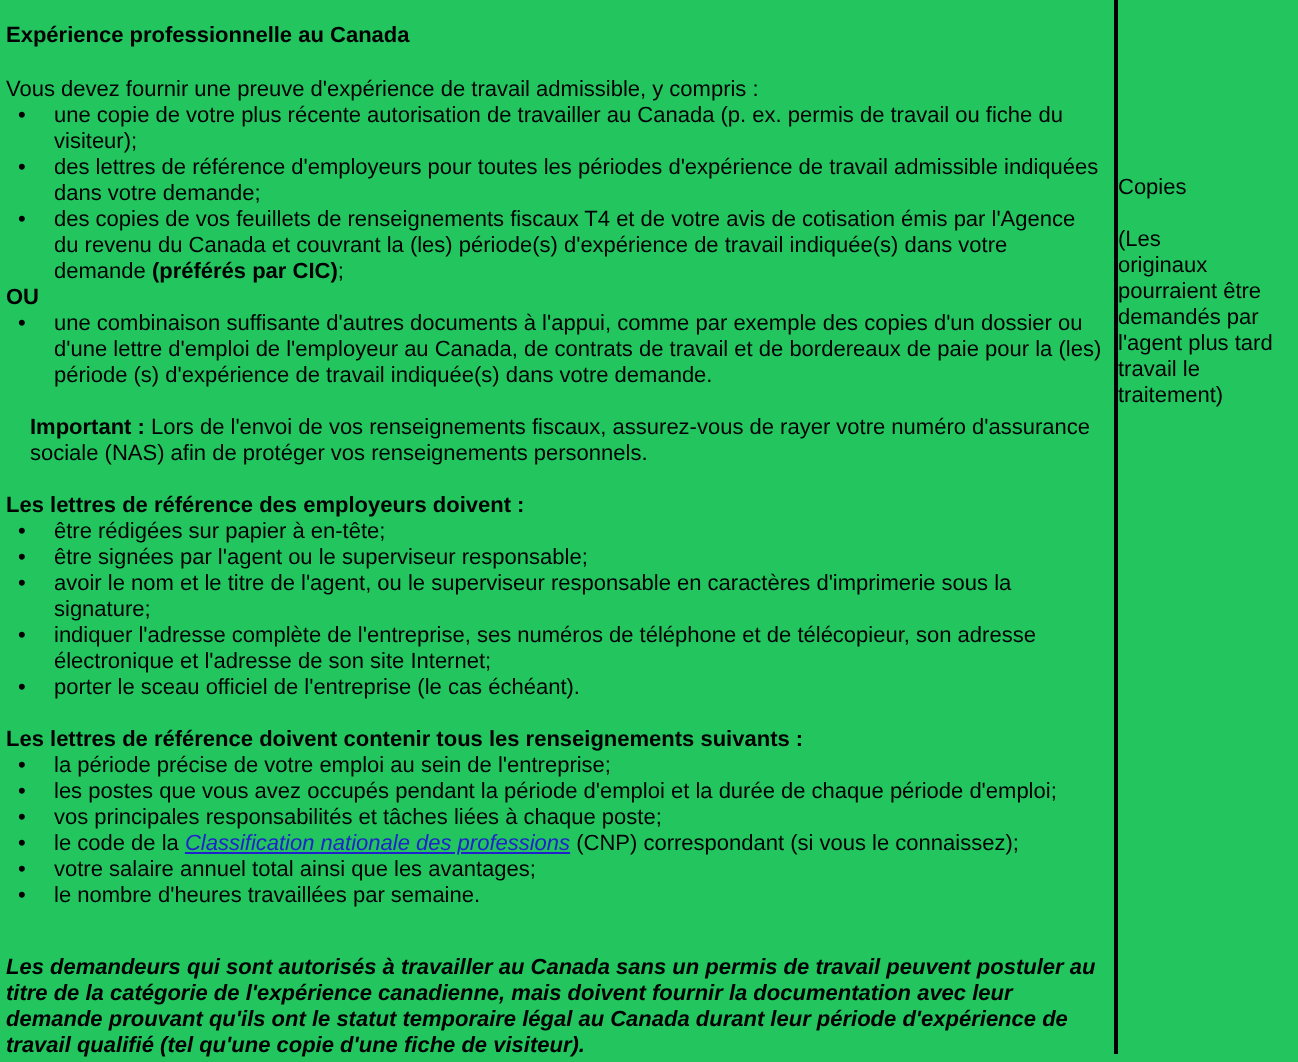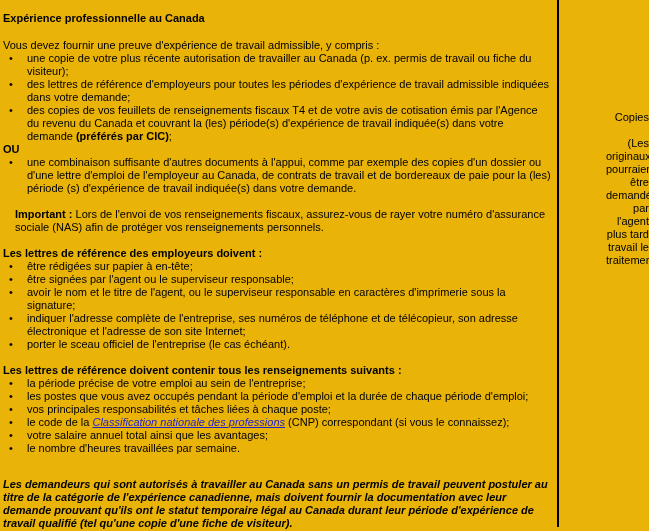--- a/index.html
+++ b/index.html
@@ -1,20 +1,20 @@
 <!DOCTYPE html>
 <html><head>
 <meta charset="utf-8">
 <style>
   html, body { margin: 0; padding: 0; background: #fff; }
   .page {
     position: relative;
     width: 649px;
     height: 531px;
-    background: #eab308;
+    background: #22c55e;
     overflow: hidden;
     font-family: "Liberation Sans", "DejaVu Sans", sans-serif;
     font-size: 11px;
     line-height: 13px;
     color: #000;
   }
   .main {
     position: absolute;
     left: 0; top: 0;
     width: 557px;
@@ -35,24 +35,24 @@
     position: absolute;
     left: 557px; top: 0;
     width: 1.5px; height: 527px;
     background: #000;
   }
   .side {
     position: absolute;
     left: 559px; top: 0;
     width: 90px;
     box-sizing: border-box;
-    padding-top: 111px;
-    text-align: right;
+    padding-top: 88px;
+    text-align: left;
   }
-  .side-note { margin-top: 13px; margin-left: 47px; }
+  .side-note { margin-top: 13px; }
   b, strong { font-weight: bold; }
 </style>
 </head>
 <body>
 
 <div class="page">
 
   <div class="main">
 
     <p class="title">Expérience professionnelle au Canada</p>

